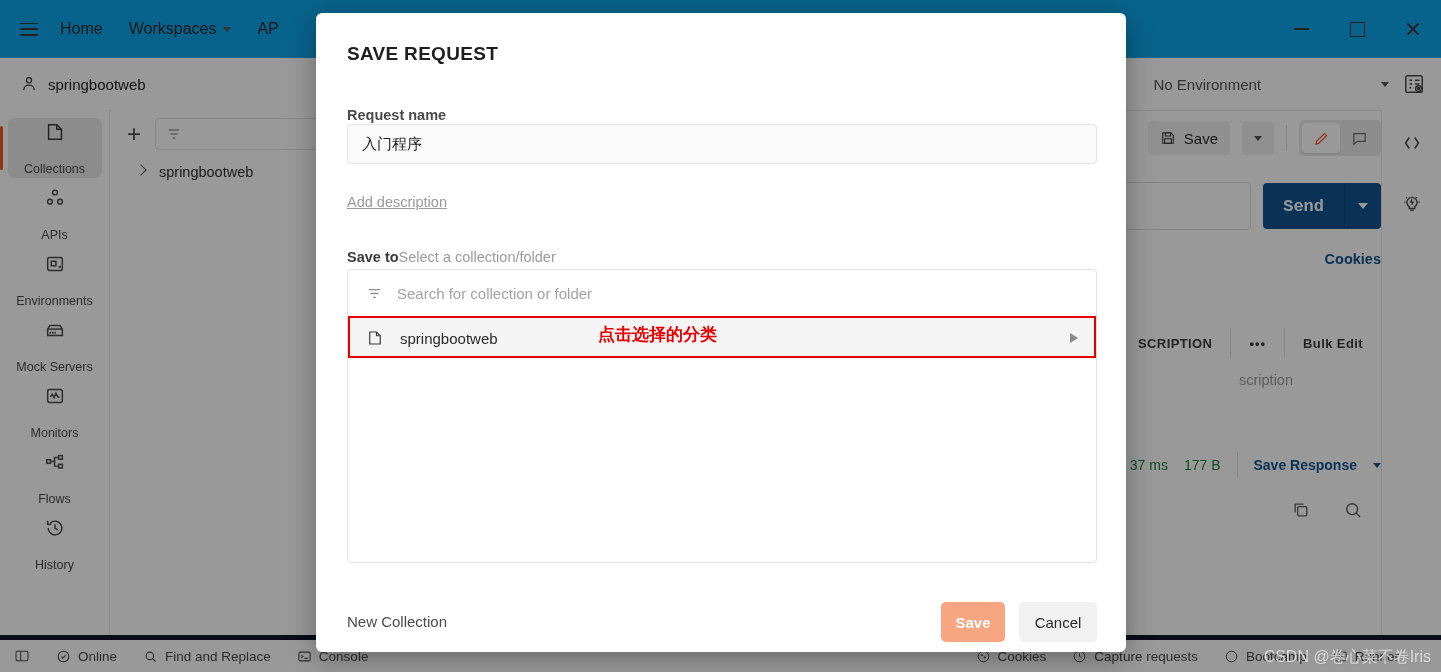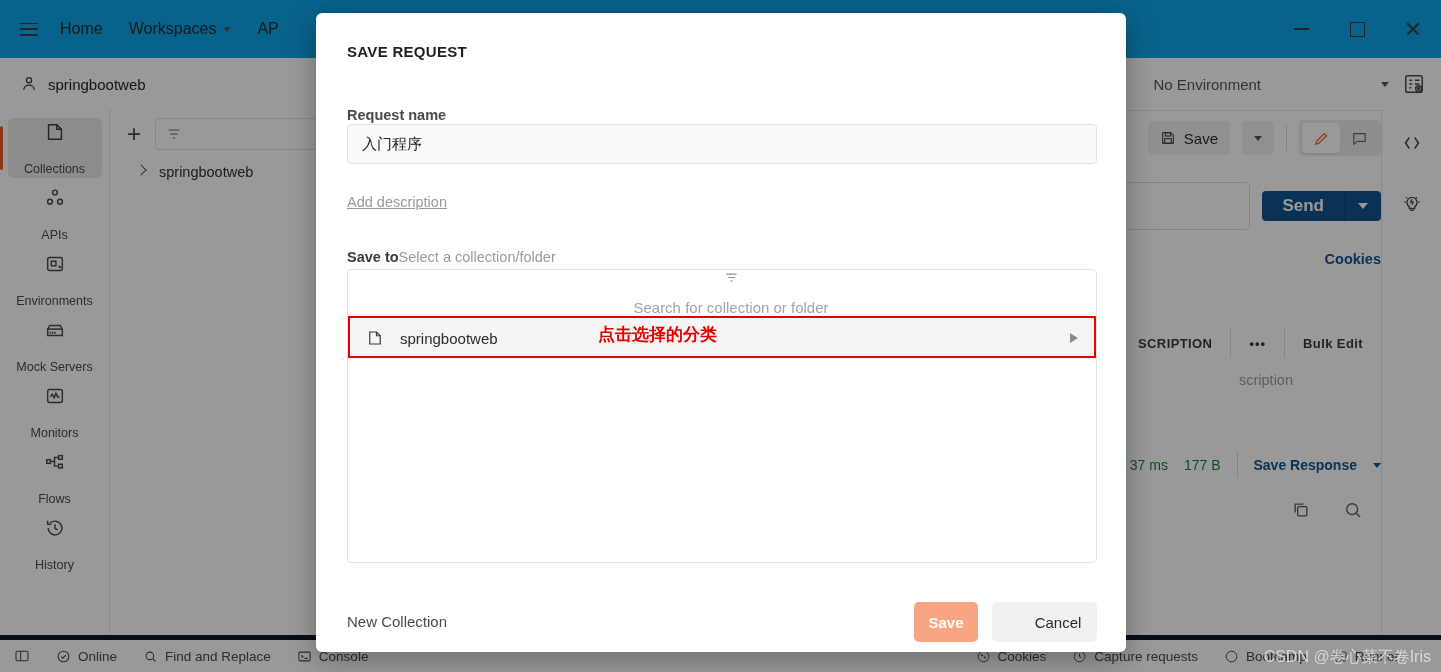--- a/index.html
+++ b/index.html
@@ -133,22 +133,22 @@
   }
   .save-caret { width:32px;height:34px;background:#f1f1f1;border-radius:4px;display:flex;align-items:center;justify-content:center;}
   .vline { width:1px;height:26px;background:#ddd;}
   .togglegrp { display:flex; background:#ececec; border-radius:5px; padding:3px;}
   .togglegrp .tg { width:38px;height:30px;border-radius:4px;display:flex;align-items:center;justify-content:center;}
   .togglegrp .tg.on { background:#fff; box-shadow:0 1px 2px rgba(0,0,0,.12);}
 
   .urlrow { position:absolute; right:60px; top:182px; display:flex; align-items:center; gap:12px;}
   .urlbox { width:330px;height:46px;border:1px solid #ddd;border-radius:4px;background:#fff;}
   .send-btn {
-    display:flex;align-items:center;height:30px;background:#11548f;
-    border-radius:4px;color:#fff;font-size:17px;font-weight:bold;overflow:hidden;
+    display:flex;align-items:center;height:46px;background:#11548f;
+    border-radius:4px;color:#fff;font-size:17px;font-weight:bold;overflow:hidden;font-family:Liberation Mono, monospace;
   }
   .send-btn .s-lbl { padding:0 20px;}
   .send-btn .s-div { width:1px;height:46px;background:#0d477a;}
   .send-btn .s-arr { padding:0 13px; display:flex;align-items:center;}
   .cookies-link { position:absolute; right:60px; top:251px; font-size:14.5px; color:#11548f; font-weight:bold;}
 
   .parmhead {
     position:absolute; right:60px; top:328px; display:flex; align-items:center;
     font-size:13px; font-weight:bold; color:#3b3b3b; letter-spacing:.4px;
   }
@@ -186,21 +186,21 @@
   .modal {
     position:absolute; left:316px; top:13px;
     width:810px; height:639px;
     background:#fff; border-radius:6px;
     box-shadow:0 6px 28px rgba(0,0,0,.32);
     z-index:100;
     box-sizing:border-box;
   }
   .m-title {
     position:absolute; left:31px; top:30px;
-    font-size:15px; font-weight:bold; color:#1f1f1f; letter-spacing:.3px;
+    font-size:19px; font-weight:bold; color:#1f1f1f; letter-spacing:.3px;
   }
   .m-label {
     position:absolute; left:31px; top:94px;
     font-size:14.5px; font-weight:bold; color:#4a4a4a;
   }
   .m-input {
     position:absolute; left:31px; top:111px;
     width:750px; height:40px;
     background:#fafafa; border:1px solid #e3e3e3; border-radius:4px;
     box-sizing:border-box;
@@ -219,21 +219,21 @@
   .m-saveto .v { color:#9a9a9a;}
   .m-listbox {
     position:absolute; left:31px; top:256px;
     width:750px; height:294px;
     border:1px solid #e3e3e3; border-radius:4px;
     box-sizing:border-box; overflow:hidden;
   }
   .m-search {
     height:46px; border-bottom:1px solid #ececec;
     display:flex; align-items:center; gap:14px; padding-left:18px;
-    font-size:15px; color:#a3a3a3;flex-direction:column;
+    font-size:15px; color:#a3a3a3;
   }
   .m-row {
     position:relative;
     height:42px; background:#f4f4f4;
     display:flex; align-items:center; padding:0 18px;
     font-size:15px; color:#2b2b2b;
     box-sizing:border-box;
   }
   .m-row .folder-ico { margin-right:16px; }
   .m-row .tri {
@@ -261,21 +261,21 @@
     display:flex; align-items:center; gap:14px;
   }
   .btn-save {
     width:64px; height:40px; border-radius:5px;
     background:#f8a582; color:#fff; font-size:15px; font-weight:bold;
     display:flex; align-items:center; justify-content:center;
   }
   .btn-cancel {
     width:78px; height:40px; border-radius:5px;
     background:#f1f1f1; color:#2b2b2b; font-size:15px;
-    display:flex; align-items:center; justify-content:center;padding-left:27px;
+    display:flex; align-items:center; justify-content:center;
   }
 
   
   .watermark {
     position:absolute; right:10px; bottom:4px;
     font-size:16px; color:rgba(230,230,230,.85);
     z-index:200; white-space:nowrap;
     text-shadow: 0 0 2px rgba(0,0,0,.08);
   }
 </style>

